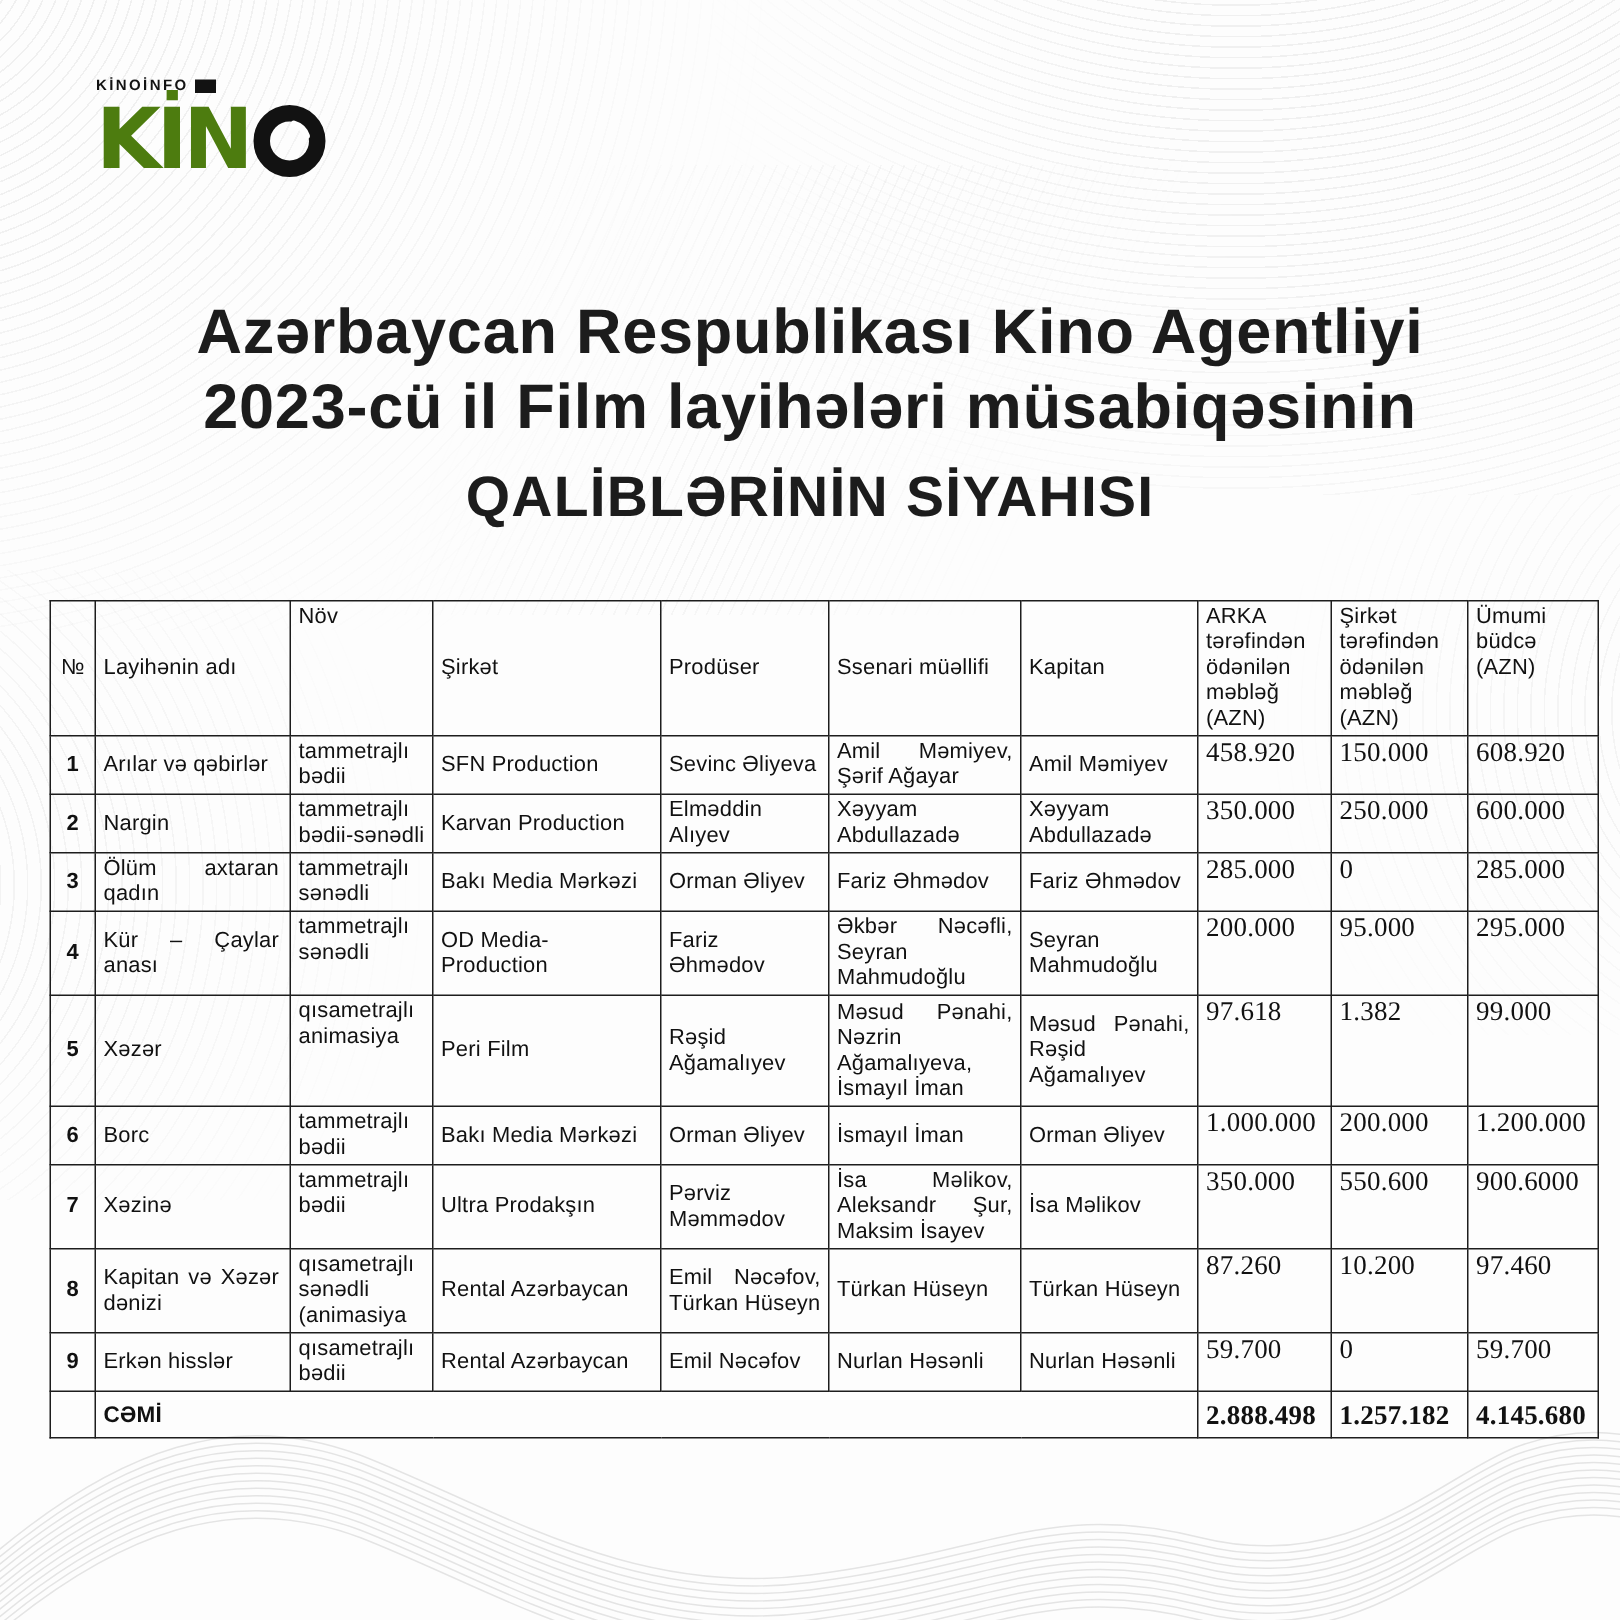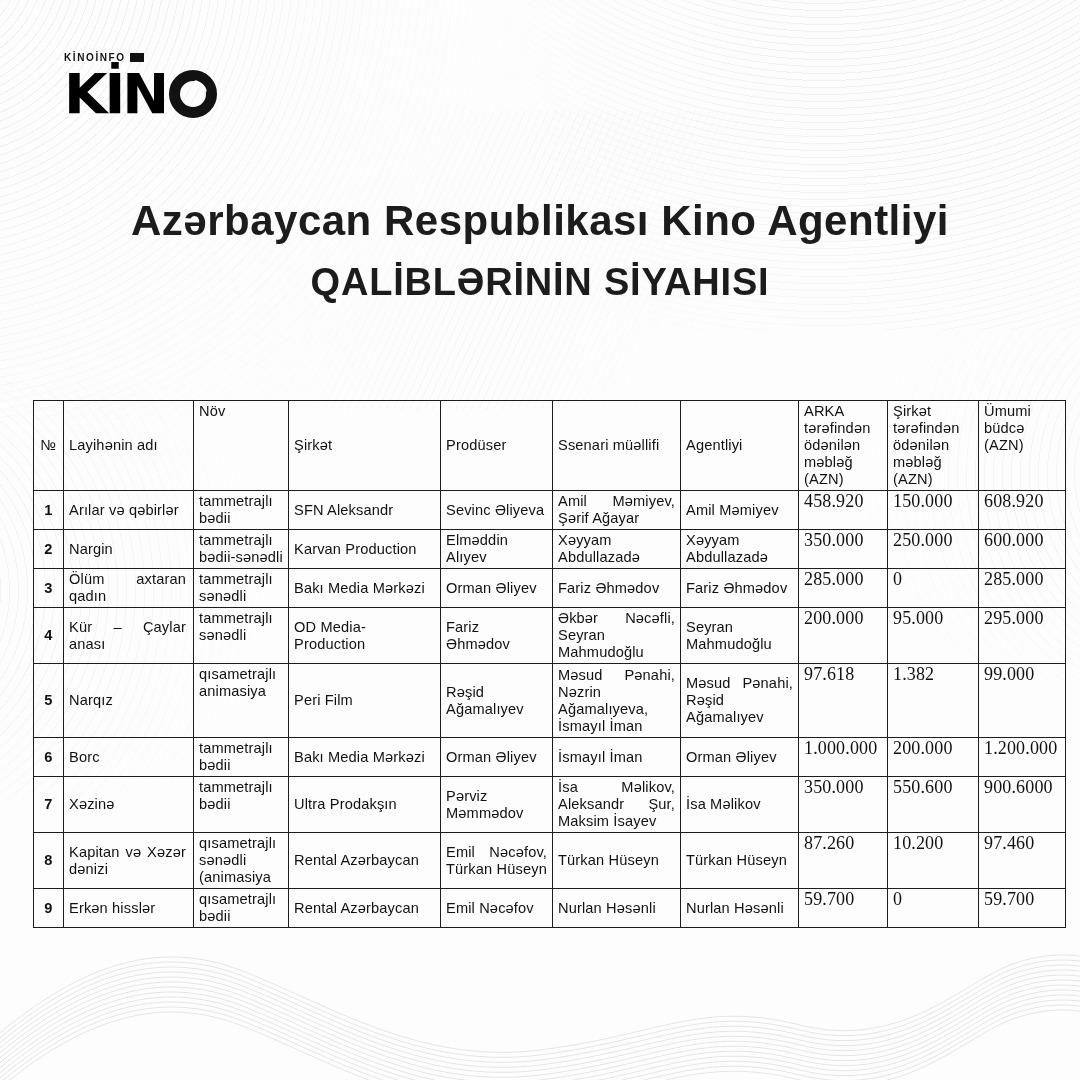--- a/index.html
+++ b/index.html
@@ -54,21 +54,21 @@
 
   
   .logo { position:absolute; left:64px; top:52px; }
   .logo-kicker {
     display:flex; align-items:center;
     font-size:10px; font-weight:bold; letter-spacing:1.6px; color:#121212;
   }
   .logo-sq { display:inline-block; width:14px; height:9px; background:#121212; margin-left:4px; }
   .logo-big {
     display:flex; align-items:center; margin-top:-2px;
-    font-size:56px; font-weight:900; letter-spacing:-3px; color:#000000;
+    font-size:56px; font-weight:900; letter-spacing:-3px; color:#4d7c0f;
     font-family:"DejaVu Sans","Liberation Sans",sans-serif;
     justify-content:center;
   }
   .lens-o { width:50px; height:50px; margin-left:2px; }
 
   
   .title { position:absolute; left:0; top:196px; width:1080px; text-align:center; color:#1c1c1c; }
   .title-l1, .title-l2 { font-size:42px; font-weight:700; letter-spacing:0.5px; line-height:50px; }
   .title-l3 { font-size:38px; font-weight:bold; letter-spacing:0.8px; line-height:48px; margin-top:12px; }
 
@@ -134,20 +134,21 @@
     <span>KİN</span>
     <svg class="lens-o" viewBox="0 0 50 50">
       <circle cx="25" cy="25" r="18.5" fill="none" stroke="#121212" stroke-width="11"></circle>
       <path d="M 28 13.5 A 13 13 0 0 1 36.5 21.5" fill="none" stroke="#ffffff" stroke-width="4.2" stroke-linecap="round"></path>
     </svg>
   </div>
 </div>
 
 <div class="title">
   <div class="title-l1">Azərbaycan Respublikası Kino Agentliyi</div>
+  <div class="title-l2">2023-cü il Film layihələri müsabiqəsinin</div>
   <div class="title-l3">QALİBLƏRİNİN SİYAHISI</div>
 </div>
 
 <div class="table-wrap">
   <table id="winners-table">
     <colgroup>
       <col style="width:30px">
         <col style="width:130px">
         <col style="width:95px">
       <col style="width:152px">
@@ -159,32 +160,32 @@
       <col style="width:87px">
     </colgroup>
     <thead>
         <tr style="height: 89px;">
           <th class="num">№</th>
           <th>Layihənin adı</th>
           <th class="nov th-top">Növ</th>
           <th>Şirkət</th>
           <th>Prodüser</th>
           <th>Ssenari müəllifi</th>
-          <th>Agentliyi</th>
+          <th>Kapitan</th>
           <th class="th-top">ARKA tərəfindən ödənilən məbləğ (AZN)</th>
           <th class="th-top">Şirkət tərəfindən ödənilən məbləğ (AZN)</th>
           <th class="th-top">Ümumi büdcə (AZN)</th>
         </tr>
       </thead>
     <tbody>
         <tr style="height: 38px;">
           <td class="num">1</td>
           <td class="name just">Arılar və qəbirlər</td>
           <td class="nov">tammetrajlı bədii</td>
-          <td>SFN Aleksandr</td>
+          <td>SFN Production</td>
           <td class="just">Sevinc Əliyeva</td>
           <td class="just">Amil Məmiyev, Şərif Ağayar</td>
           <td class="just">Amil Məmiyev</td>
           <td class="money">458.920</td>
           <td class="money">150.000</td>
           <td class="money">608.920</td>
         </tr>
         <tr style="height: 38px;">
           <td class="num">2</td>
           <td class="name just">Nargin</td>
@@ -216,21 +217,21 @@
           <td>OD Media-Production</td>
           <td class="just">Fariz Əhmədov</td>
           <td class="just">Əkbər Nəcəfli, Seyran Mahmudoğlu</td>
           <td class="just">Seyran Mahmudoğlu</td>
           <td class="money">200.000</td>
           <td class="money">95.000</td>
           <td class="money">295.000</td>
         </tr>
         <tr style="height: 74px;">
           <td class="num">5</td>
-          <td class="name just">Narqız</td>
+          <td class="name just">Xəzər</td>
           <td class="nov">qısametrajlı animasiya</td>
           <td>Peri Film</td>
           <td class="just">Rəşid Ağamalıyev</td>
           <td class="just">Məsud Pənahi, Nəzrin Ağamalıyeva, İsmayıl İman</td>
           <td class="just">Məsud Pənahi, Rəşid Ağamalıyev</td>
           <td class="money">97.618</td>
           <td class="money">1.382</td>
           <td class="money">99.000</td>
         </tr>
         <tr style="height: 36px;">
@@ -274,15 +275,22 @@
           <td class="name just">Erkən hisslər</td>
           <td class="nov">qısametrajlı bədii</td>
           <td>Rental Azərbaycan</td>
           <td class="just">Emil Nəcəfov</td>
           <td class="just">Nurlan Həsənli</td>
           <td class="just">Nurlan Həsənli</td>
           <td class="money">59.700</td>
           <td class="money">0</td>
           <td class="money">59.700</td>
         </tr>
+        <tr class="total-row" style="height: 31px;">
+          <td class="num"></td>
+          <td colspan="6" class="total-label">CƏMİ</td>
+          <td class="money">2.888.498</td>
+          <td class="money">1.257.182</td>
+          <td class="money">4.145.680</td>
+        </tr>
       </tbody>
   </table>
 </div>
 
 </body></html>

